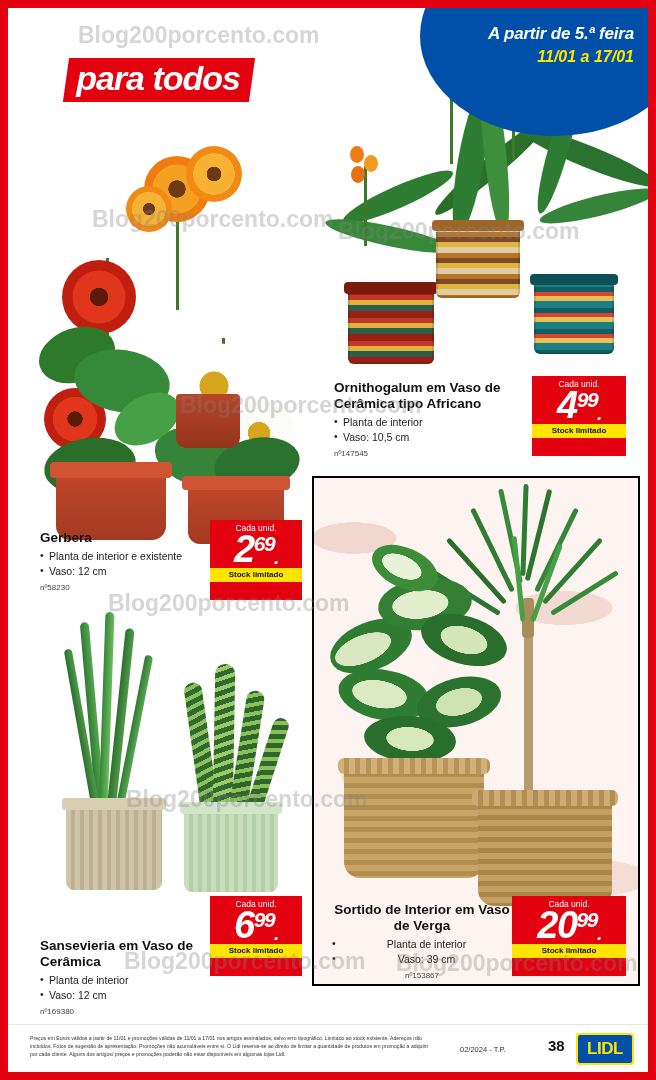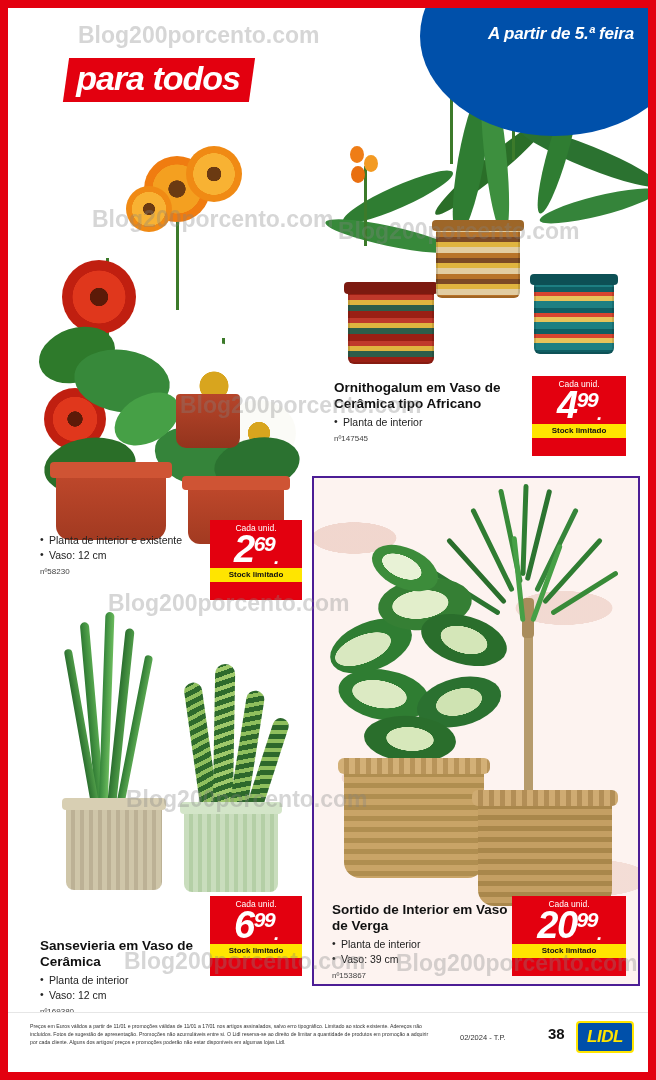--- a/index.html
+++ b/index.html
@@ -134,30 +134,31 @@
     color: #111;
     font-size: 8px;
     font-weight: bold;
     padding: 2px 0 2.5px;
     margin-top: 2px;
   }
 
   
   .panel {
     position: absolute;
-    border: 2px solid #4c1d95;
+    border: 2px solid #000000;
     background: #fdf3f0;
     overflow: hidden;
+    text-align: center;
   }
 
   
   .footer {
     position: absolute;
     left: 0; bottom: 0;
-    width: 640px; height: 60px;
+    width: 640px; height: 48px;
     background: #ffffff;
     border-top: 1px solid #e6e6e6;
   }
   .legal {
     position: absolute;
     left: 22px; top: 9px;
     width: 400px;
     font-size: 5.2px;
     line-height: 1.55;
     color: #333;
@@ -175,33 +176,34 @@
   .logo {
     position: absolute;
     right: 14px; top: 8px;
     width: 58px; height: 32px;
     background: #0050aa;
     border: 2px solid #ffe500;
     border-radius: 4px;
     display: flex; align-items: center; justify-content: center;
   }
   .logo span {
-    font-size: 17px; font-weight: bold; font-style: italic;
+    font-size: 17px; font-weight: bold; 
     color: #ffe500;
     letter-spacing: -0.5px;
   }
 </style>
 </head>
 <body>
 
 <div class="page">
 
   <div class="banner">
     <div class="banner-inner">
       <div class="banner-l1">A partir de 5.ª feira</div>
+      <div class="banner-l2">11/01 a 17/01</div>
     </div>
   </div>
 
   <div class="headline">
     <div class="h2wrap">
       <div class="h2">para todos</div>
     </div>
   </div>
 
   <div style="position:absolute; left:18px; top:130px; width:280px; height:400px;">
@@ -295,35 +297,37 @@
     <div style="position:absolute;left:226px;top:254px;width:80px;height:74px;border-radius:6px;
          background:repeating-linear-gradient(180deg,#1d7f82 0 7px,#0f5e63 7px 12px,#d7452f 12px 16px,#e7c35a 16px 21px);
          box-shadow:inset 0 0 0 2px rgba(0,0,0,0.12);"></div>
     <div style="position:absolute;left:222px;top:248px;width:88px;height:11px;border-radius:4px;background:#0d5055;"></div>
   </div>
 
   <div style="position:absolute; left:326px; top:372px; width:200px;">
     <div class="prod-title">Ornithogalum em Vaso de Cerâmica tipo Africano</div>
     <ul class="bullets">
       <li>Planta de interior</li>
+      <li>Vaso: 10,5 cm</li>
     </ul>
     <div class="refno">nº147545</div>
   </div>
 
   <div class="tag" style="left:524px; top:368px; width:94px; height:80px;">
     <div class="cada">Cada unid.</div>
     <div class="price" style="font-size:38px;">
       <span class="int">4</span>
       <span class="cents" style="font-size:21px;">99</span>
       <span class="dot" style="font-size:19px;">.</span>
     </div>
     <div class="stock">Stock limitado</div>
   </div>
 
   <div style="position:absolute; left:32px; top:522px; width:180px;">
+    <div class="prod-title">Gerbera</div>
     <ul class="bullets">
       <li>Planta de interior e existente</li>
       <li>Vaso: 12 cm</li>
     </ul>
     <div class="refno">nº58230</div>
   </div>
 
   <div class="tag" style="left:202px; top:512px; width:92px; height:80px;">
     <div class="cada">Cada unid.</div>
     <div class="price" style="font-size:38px;">

